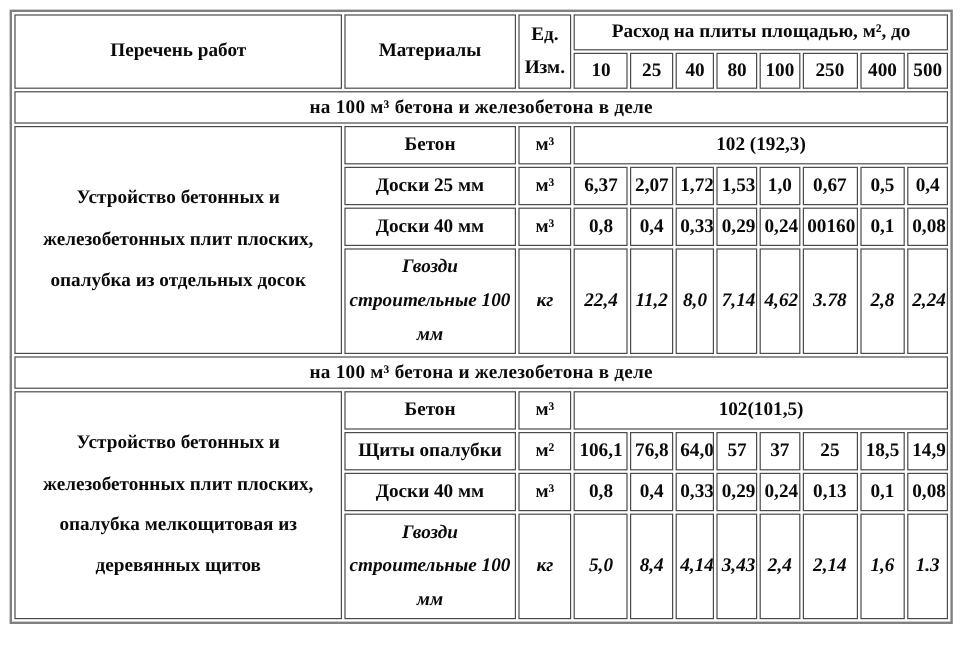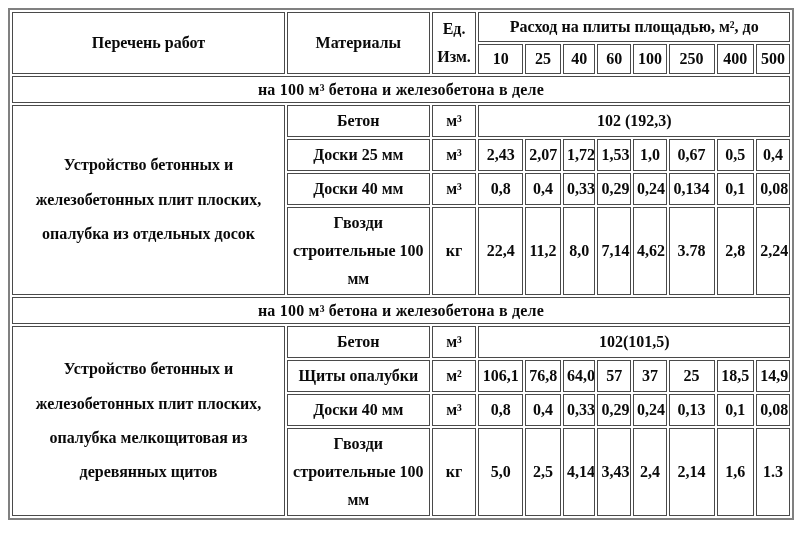--- a/index.html
+++ b/index.html
@@ -32,21 +32,21 @@
     text-align: center;
     vertical-align: middle;
     padding: 1px 3px;
     overflow: hidden;
     background: #ffffff;
   }
   tr.r-head1  { height: 30px; }
   tr.r-head2  { height: 30px; }
   tr.r-band   { height: 27px; }
   tr.r-data   { height: 29px; }
-  tr.r-nails  { height: 82px; }
+  tr.r-nails  { height: 82px; font-style: italic; }
   .unit-head {
     white-space: pre-line;
     line-height: 1.75;
   }
   .works-cell {
     line-height: 2.15;
     padding: 2px 8px;
   }
   .material-cell {
     text-align: left;
@@ -80,58 +80,58 @@
     <th rowspan="2">Перечень работ</th>
     <th rowspan="2">Материалы</th>
     <th rowspan="2" class="unit-head">Ед.
 Изм.</th>
     <th colspan="8">Расход на плиты площадью, м², до</th>
   </tr>
   <tr class="r-head2">
     <th>10</th>
     <th>25</th>
     <th>40</th>
-    <th>60</th>
+    <th>80</th>
     <th>100</th>
     <th>250</th>
     <th>400</th>
     <th>500</th>
   </tr>
 
   <tr class="r-band">
     <td colspan="11" class="band-cell">на 100 м³ бетона и железобетона в деле</td>
   </tr>
 
   <tr class="r-data">
     <td rowspan="4" class="works-cell">Устройство бетонных и железобетонных плит плоских, опалубка из отдельных досок</td>
     <td class="material-cell">Бетон</td>
     <td>м³</td>
     <td colspan="8">102 (192,3)</td>
   </tr>
   <tr class="r-data">
     <td class="material-cell">Доски 25 мм</td>
     <td>м³</td>
-    <td>2,43</td>
+    <td>6,37</td>
     <td>2,07</td>
     <td>1,72</td>
     <td>1,53</td>
     <td>1,0</td>
     <td>0,67</td>
     <td>0,5</td>
     <td>0,4</td>
   </tr>
   <tr class="r-data">
     <td class="material-cell">Доски 40 мм</td>
     <td>м³</td>
     <td>0,8</td>
     <td>0,4</td>
     <td>0,33</td>
     <td>0,29</td>
     <td>0,24</td>
-    <td>0,134</td>
+    <td>00160</td>
     <td>0,1</td>
     <td>0,08</td>
   </tr>
   <tr class="r-nails">
     <td class="material-cell">Гвозди строительные 100 мм</td>
     <td>кг</td>
     <td>22,4</td>
     <td>11,2</td>
     <td>8,0</td>
     <td>7,14</td>
@@ -172,21 +172,21 @@
     <td>0,29</td>
     <td>0,24</td>
     <td>0,13</td>
     <td>0,1</td>
     <td>0,08</td>
   </tr>
   <tr class="r-nails">
     <td class="material-cell">Гвозди строительные 100 мм</td>
     <td>кг</td>
     <td>5,0</td>
-    <td>2,5</td>
+    <td>8,4</td>
     <td>4,14</td>
     <td>3,43</td>
     <td>2,4</td>
     <td>2,14</td>
     <td>1,6</td>
     <td>1.3</td>
   </tr>
 </tbody>
   </table>
 

